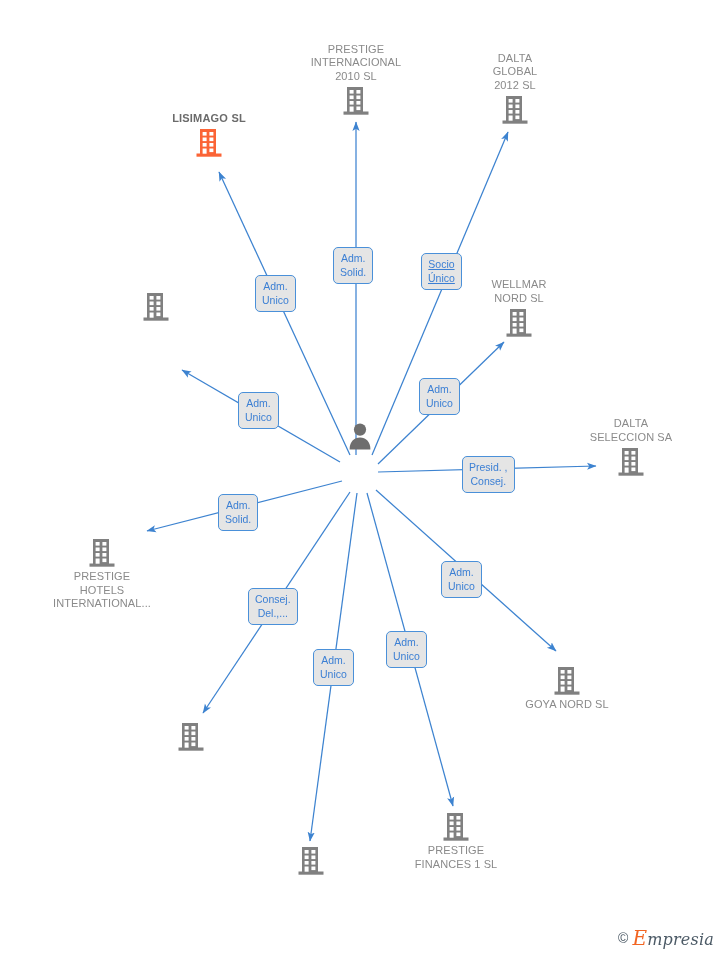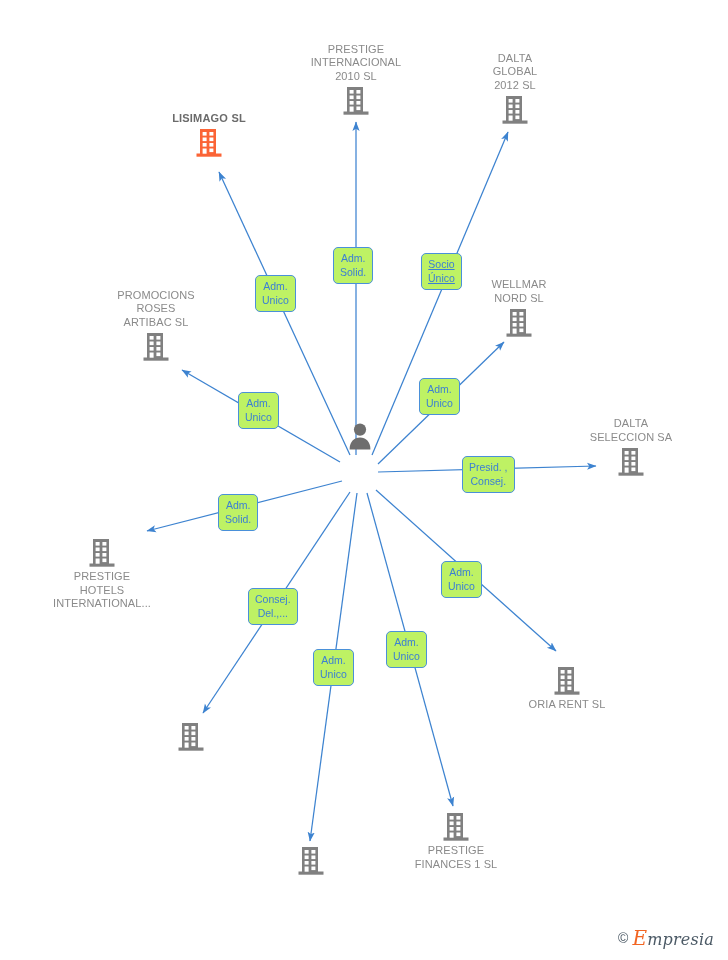--- a/index.html
+++ b/index.html
@@ -50,21 +50,21 @@
   }
   .node .icon-wrap {
     display: block;
     line-height: 0;
   }
   .node.caption-top .icon-wrap { margin-top: 3px; }
   .node.caption-bottom .icon-wrap { margin-bottom: 2px; }
 
   .edge-label {
     position: absolute;
-    background: #bef264;
+    background: #e5e5e5;
     border: 1.4px solid #4a90d9;
     border-radius: 5px;
     color: #3b7fd4;
     font-size: 10.5px;
     line-height: 14px;
     padding: 3px 6px 4px 6px;
     text-align: center;
     white-space: pre-line;
     box-sizing: border-box;
     box-shadow: 0 0 0 0 rgba(0,0,0,0);
@@ -161,21 +161,20 @@
             <rect x="13.4" y="4" width="4" height="3.6" fill="#ffffff"></rect>
             <rect x="6.6" y="9.5" width="4" height="3.6" fill="#ffffff"></rect>
             <rect x="13.4" y="9.5" width="4" height="3.6" fill="#ffffff"></rect>
             <rect x="6.6" y="15" width="4" height="3.6" fill="#ffffff"></rect>
             <rect x="13.4" y="15" width="4" height="3.6" fill="#ffffff"></rect>
             <rect x="6.6" y="20.5" width="4" height="5.2" fill="#ffffff"></rect>
             <rect x="13.4" y="20.5" width="4" height="3.6" fill="#ffffff"></rect>
           </svg></span>
       </div>
       <div class="node caption-top" style="left: 156px; top: 288.5px;">
-        <div class="caption">PROMOCIONS<br>ROSES<br>ARTIBAC SL</div>
         <span class="icon-wrap"><svg width="26" height="30" viewBox="0 0 26 30" xmlns="http://www.w3.org/2000/svg">
             <rect x="4" y="1" width="16" height="25" fill="#808080"></rect>
             <rect x="0.5" y="25.5" width="25" height="3.2" fill="#808080"></rect>
             <rect x="6.6" y="4" width="4" height="3.6" fill="#ffffff"></rect>
             <rect x="13.4" y="4" width="4" height="3.6" fill="#ffffff"></rect>
             <rect x="6.6" y="9.5" width="4" height="3.6" fill="#ffffff"></rect>
             <rect x="13.4" y="9.5" width="4" height="3.6" fill="#ffffff"></rect>
             <rect x="6.6" y="15" width="4" height="3.6" fill="#ffffff"></rect>
             <rect x="13.4" y="15" width="4" height="3.6" fill="#ffffff"></rect>
             <rect x="6.6" y="20.5" width="4" height="5.2" fill="#ffffff"></rect>
@@ -239,21 +238,21 @@
             <rect x="0.5" y="25.5" width="25" height="3.2" fill="#808080"></rect>
             <rect x="6.6" y="4" width="4" height="3.6" fill="#ffffff"></rect>
             <rect x="13.4" y="4" width="4" height="3.6" fill="#ffffff"></rect>
             <rect x="6.6" y="9.5" width="4" height="3.6" fill="#ffffff"></rect>
             <rect x="13.4" y="9.5" width="4" height="3.6" fill="#ffffff"></rect>
             <rect x="6.6" y="15" width="4" height="3.6" fill="#ffffff"></rect>
             <rect x="13.4" y="15" width="4" height="3.6" fill="#ffffff"></rect>
             <rect x="6.6" y="20.5" width="4" height="5.2" fill="#ffffff"></rect>
             <rect x="13.4" y="20.5" width="4" height="3.6" fill="#ffffff"></rect>
           </svg></span>
-        <div class="caption">ORIA RENT SL</div>
+        <div class="caption">GOYA NORD SL</div>
       </div>
       <div class="node caption-bottom" style="left: 191px; top: 722px;">
         <span class="icon-wrap"><svg width="26" height="30" viewBox="0 0 26 30" xmlns="http://www.w3.org/2000/svg">
             <rect x="4" y="1" width="16" height="25" fill="#808080"></rect>
             <rect x="0.5" y="25.5" width="25" height="3.2" fill="#808080"></rect>
             <rect x="6.6" y="4" width="4" height="3.6" fill="#ffffff"></rect>
             <rect x="13.4" y="4" width="4" height="3.6" fill="#ffffff"></rect>
             <rect x="6.6" y="9.5" width="4" height="3.6" fill="#ffffff"></rect>
             <rect x="13.4" y="9.5" width="4" height="3.6" fill="#ffffff"></rect>
             <rect x="6.6" y="15" width="4" height="3.6" fill="#ffffff"></rect>

